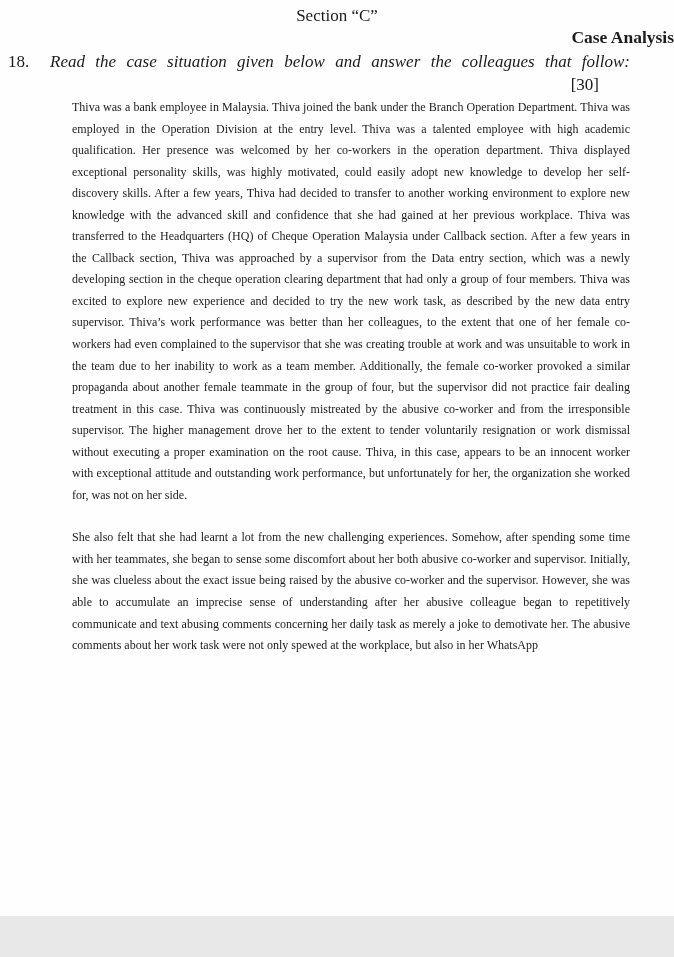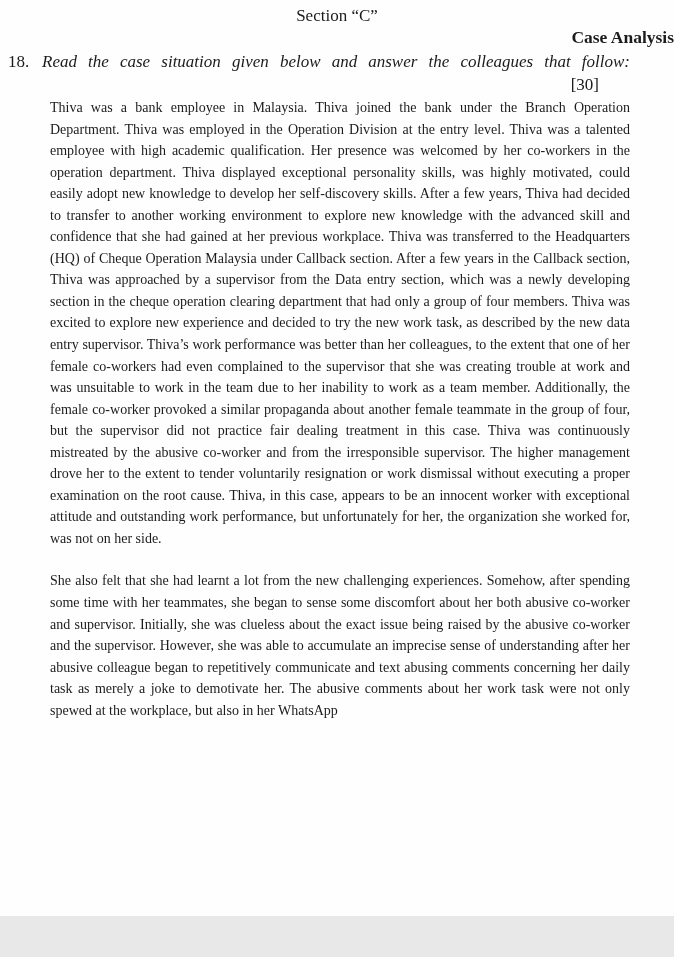--- a/index.html
+++ b/index.html
@@ -26,38 +26,39 @@
     line-height: 22px;
     font-weight: bold;
   }
   .qrow {
     display: flex;
     margin-top: 3px;
     padding-left: 8px;
     padding-right: 44px;
     font-size: 17px;
     line-height: 22px;
+    gap: 8px;
   }
   .qnum { width: 34px; flex: none; }
   .qinstr {
     flex: 1;
     font-style: italic;
     text-align: justify;
     text-align-last: justify;
   }
   .marks {
     text-align: right;
     padding-right: 75px;
     font-size: 17px;
     line-height: 21px;
     margin-top: 1px;
   }
   .bodypara {
-    margin: 0 44px 0 50px;
-    font-size: 14px;
+    margin: 0 44px 0 72px;
+    font-size: 12px;
     line-height: 21.55px;
     text-align: justify;
   }
   .para1 { margin-top: 2px; }
   .para2 { margin-top: 21px; }
   .footer {
     position: absolute;
     left: 0;
     right: 0;
     top: 916px;

